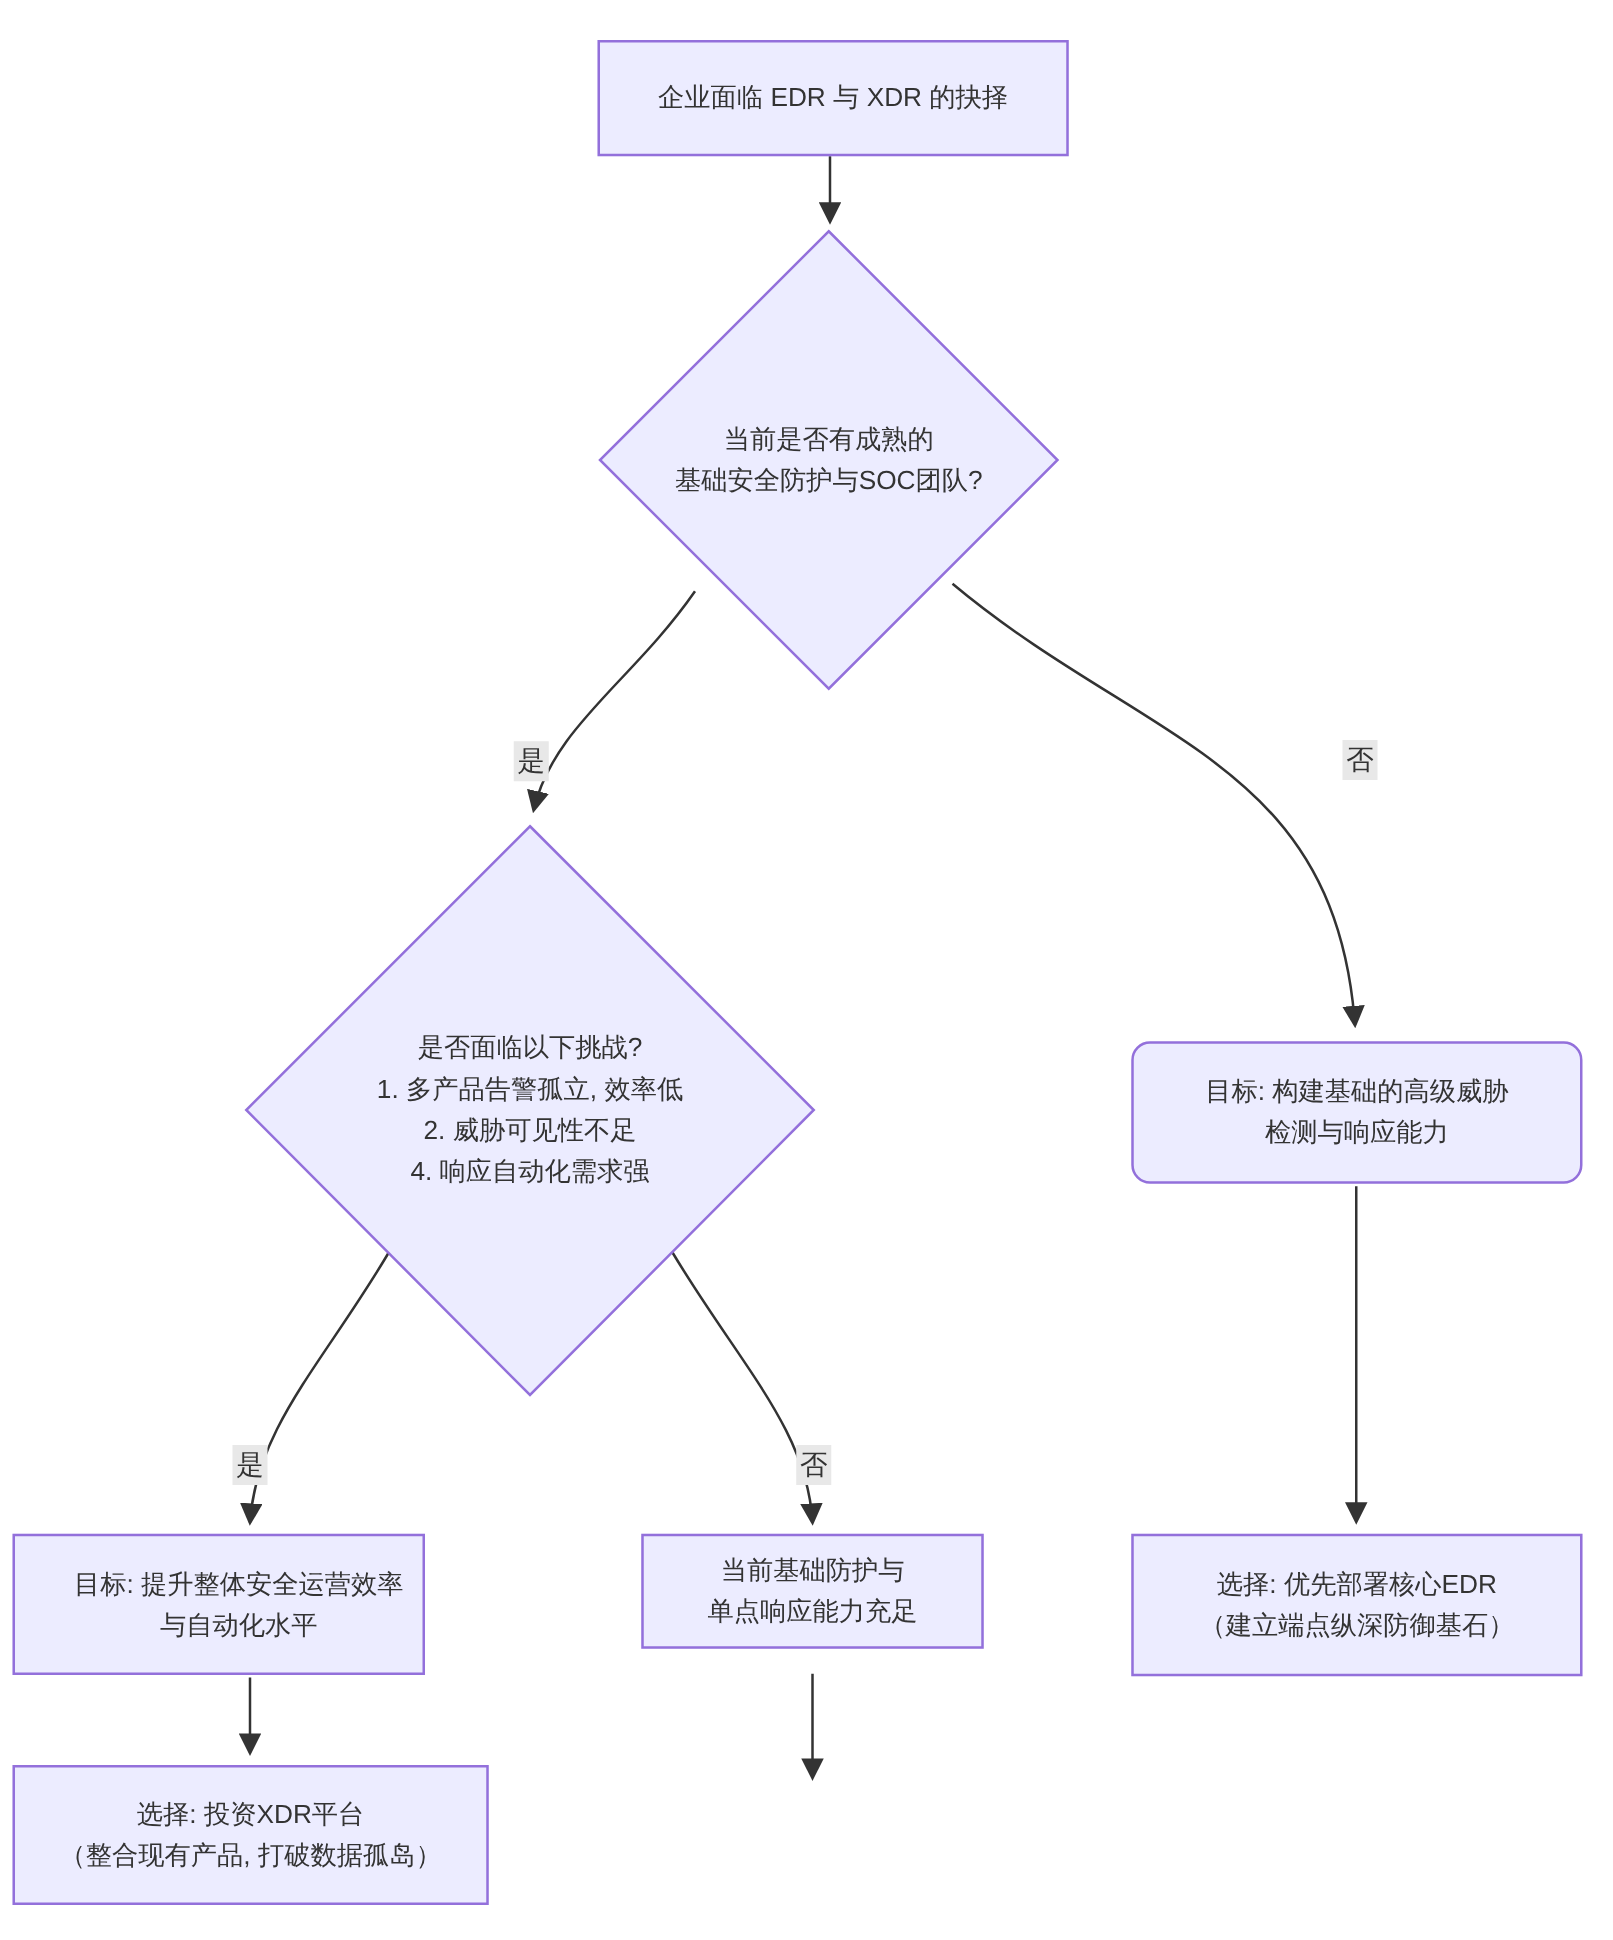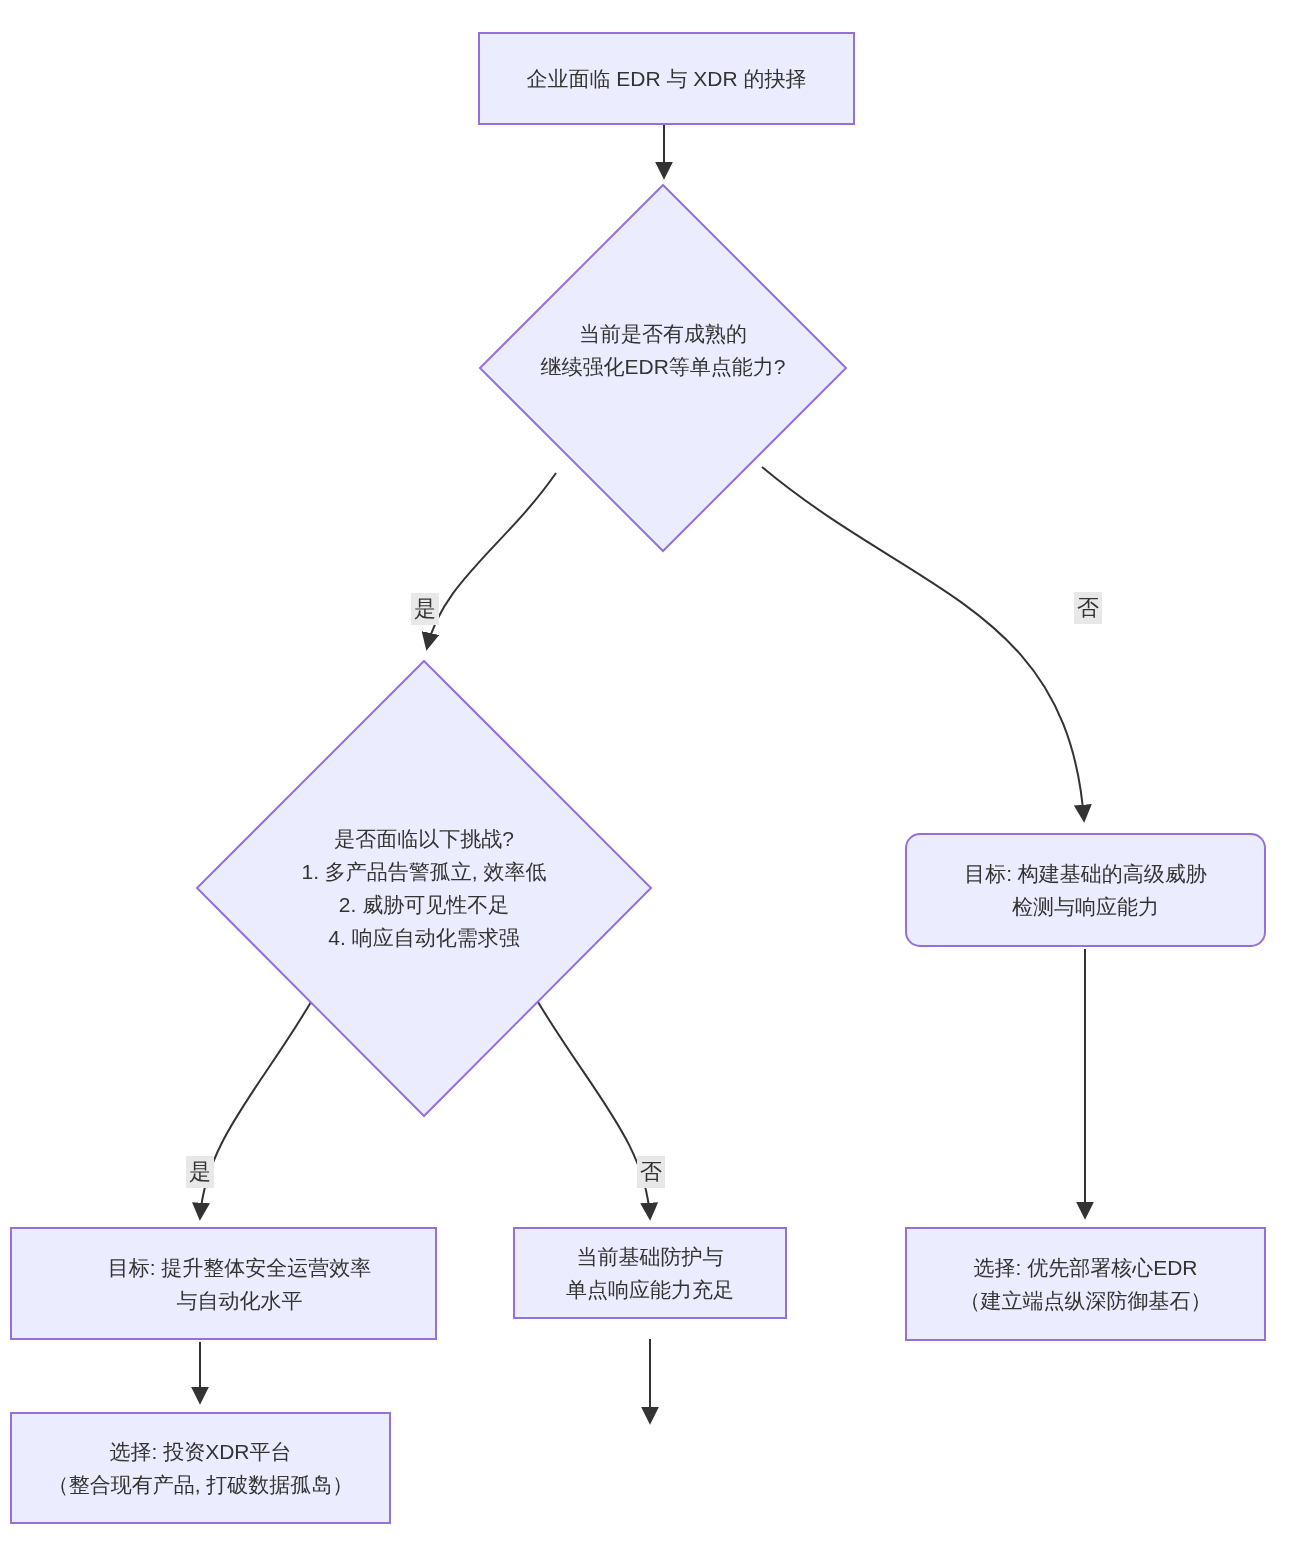--- a/index.html
+++ b/index.html
@@ -88,38 +88,38 @@
     <path class="edge" d="M1085,949 L1085,1217" marker-end="url(#arrow)"></path>
 
     <polygon class="diamond" points="663,185 846,368 663,551 480,368"></polygon>
     <polygon class="diamond" points="424,661 651,888 424,1116 197,888"></polygon>
   </svg>
 
   <div class="node-rect" style="left:478px;top:32px;width:377px;height:93px;">
     <div>企业面临 EDR 与 XDR 的抉择</div>
   </div>
 
-  <div class="diamond-label" style="left:493px;top:315px;width:340px;height:70px;">
+  <div class="diamond-label" style="left:493px;top:333px;width:340px;height:70px;">
     <div>当前是否有成熟的</div>
-    <div>继续强化EDR等单点能力?</div>
+    <div>基础安全防护与SOC团队?</div>
   </div>
 
   <div class="diamond-label" style="left:224px;top:820px;width:400px;height:136px;">
     <div>是否面临以下挑战?</div>
     <div>1. 多产品告警孤立, 效率低</div>
     <div>2. 威胁可见性不足</div>
     <div>4. 响应自动化需求强</div>
   </div>
 
   <div class="node-rect" style="left:905px;top:833px;width:361px;height:114px;border-radius:15px;">
     <div>目标: 构建基础的高级威胁</div>
     <div>检测与响应能力</div>
   </div>
 
-  <div class="node-rect" style="left:10px;top:1227px;width:427px;height:113px;padding-left:32px;">
+  <div class="node-rect" style="left:10px;top:1227px;width:330px;height:113px;padding-left:32px;">
     <div>目标: 提升整体安全运营效率</div>
     <div>与自动化水平</div>
   </div>
 
   <div class="node-rect" style="left:513px;top:1227px;width:274px;height:92px;">
     <div>当前基础防护与</div>
     <div>单点响应能力充足</div>
   </div>
 
   <div class="node-rect" style="left:10px;top:1412px;width:381px;height:112px;">

